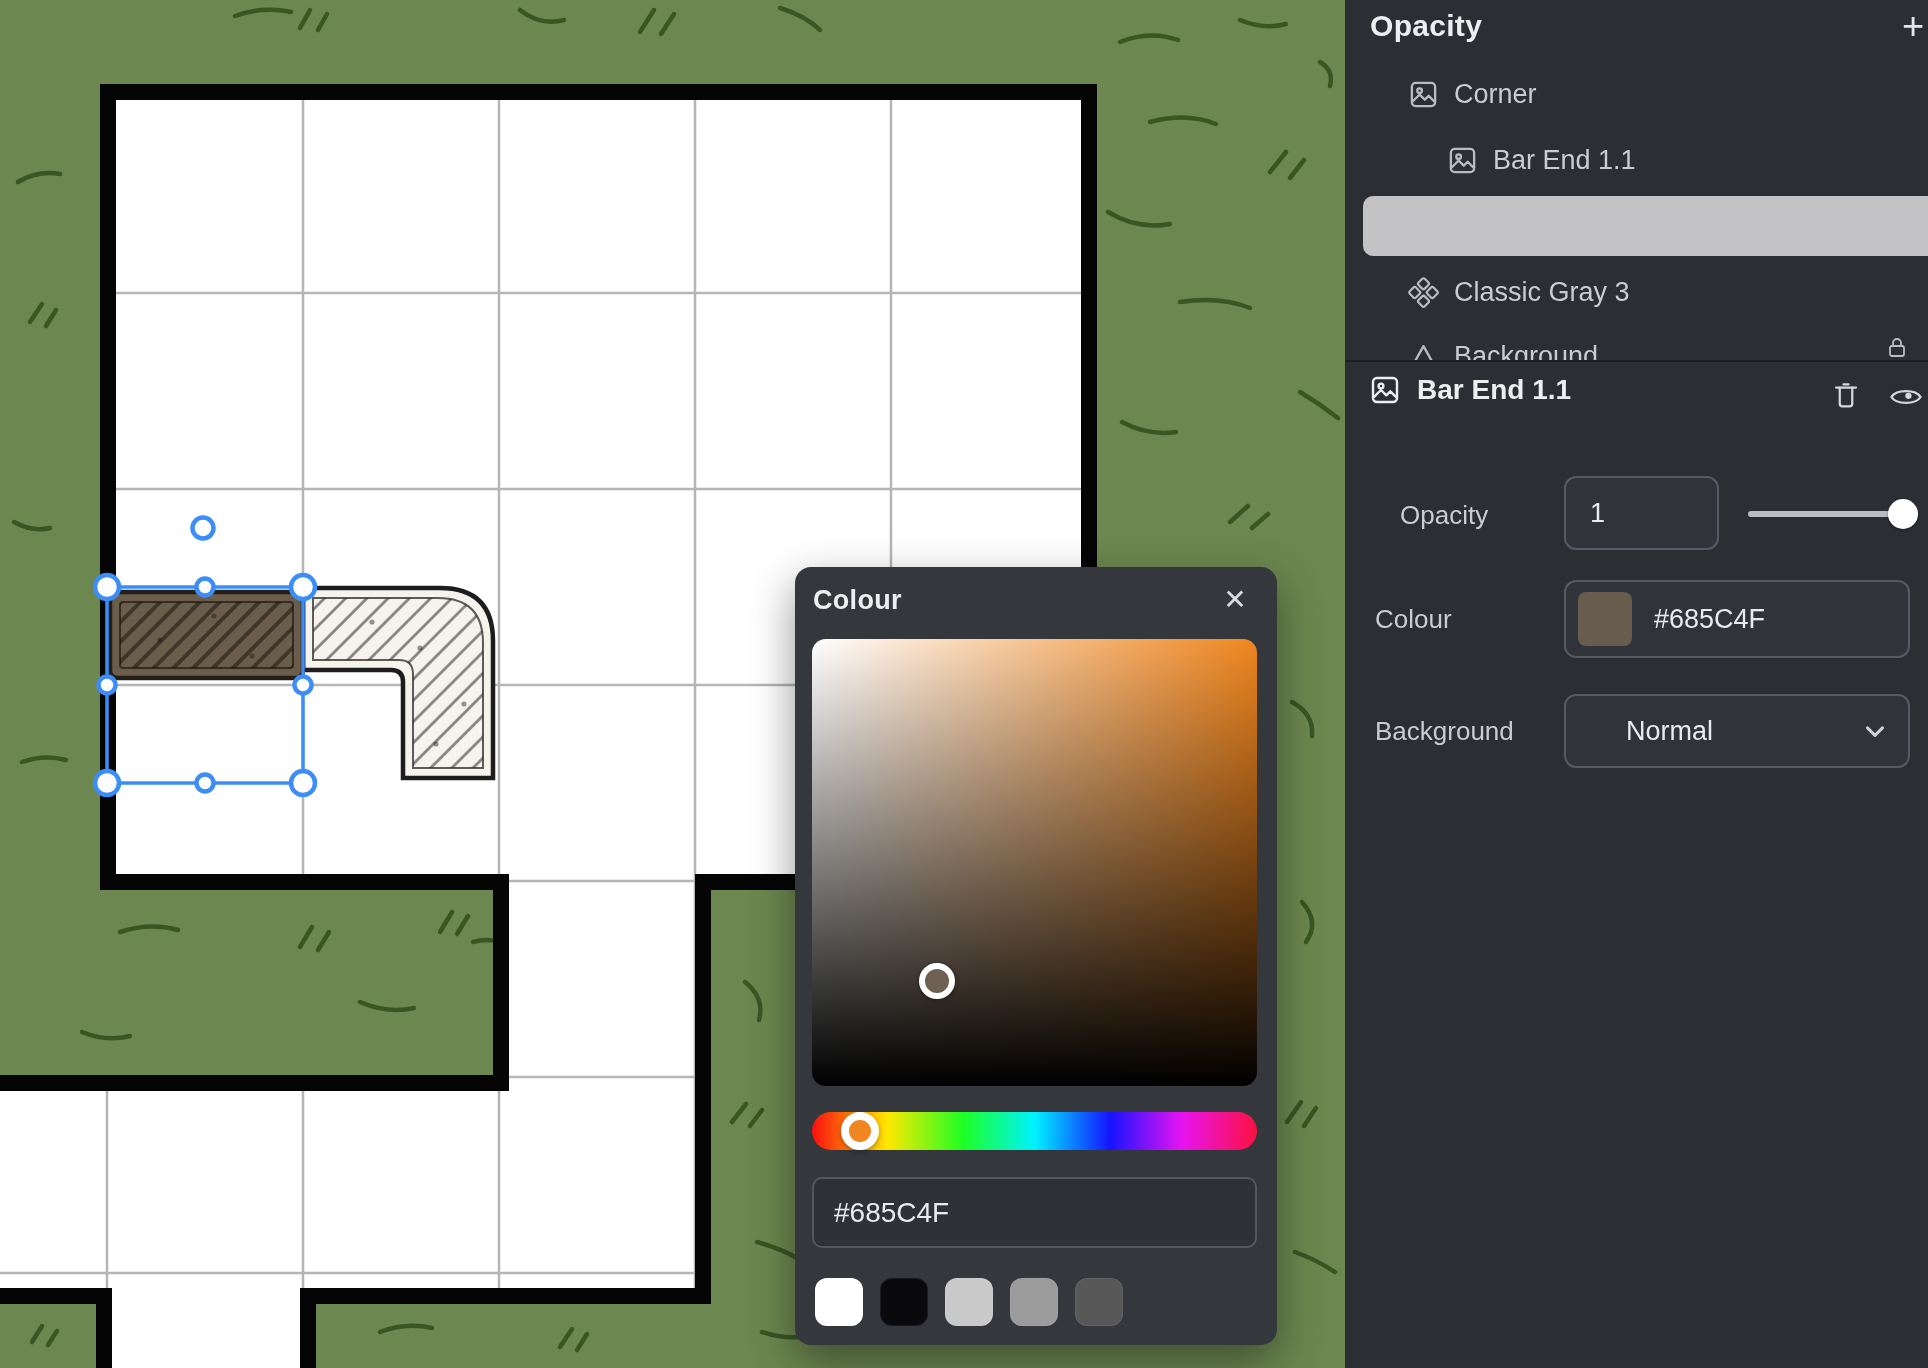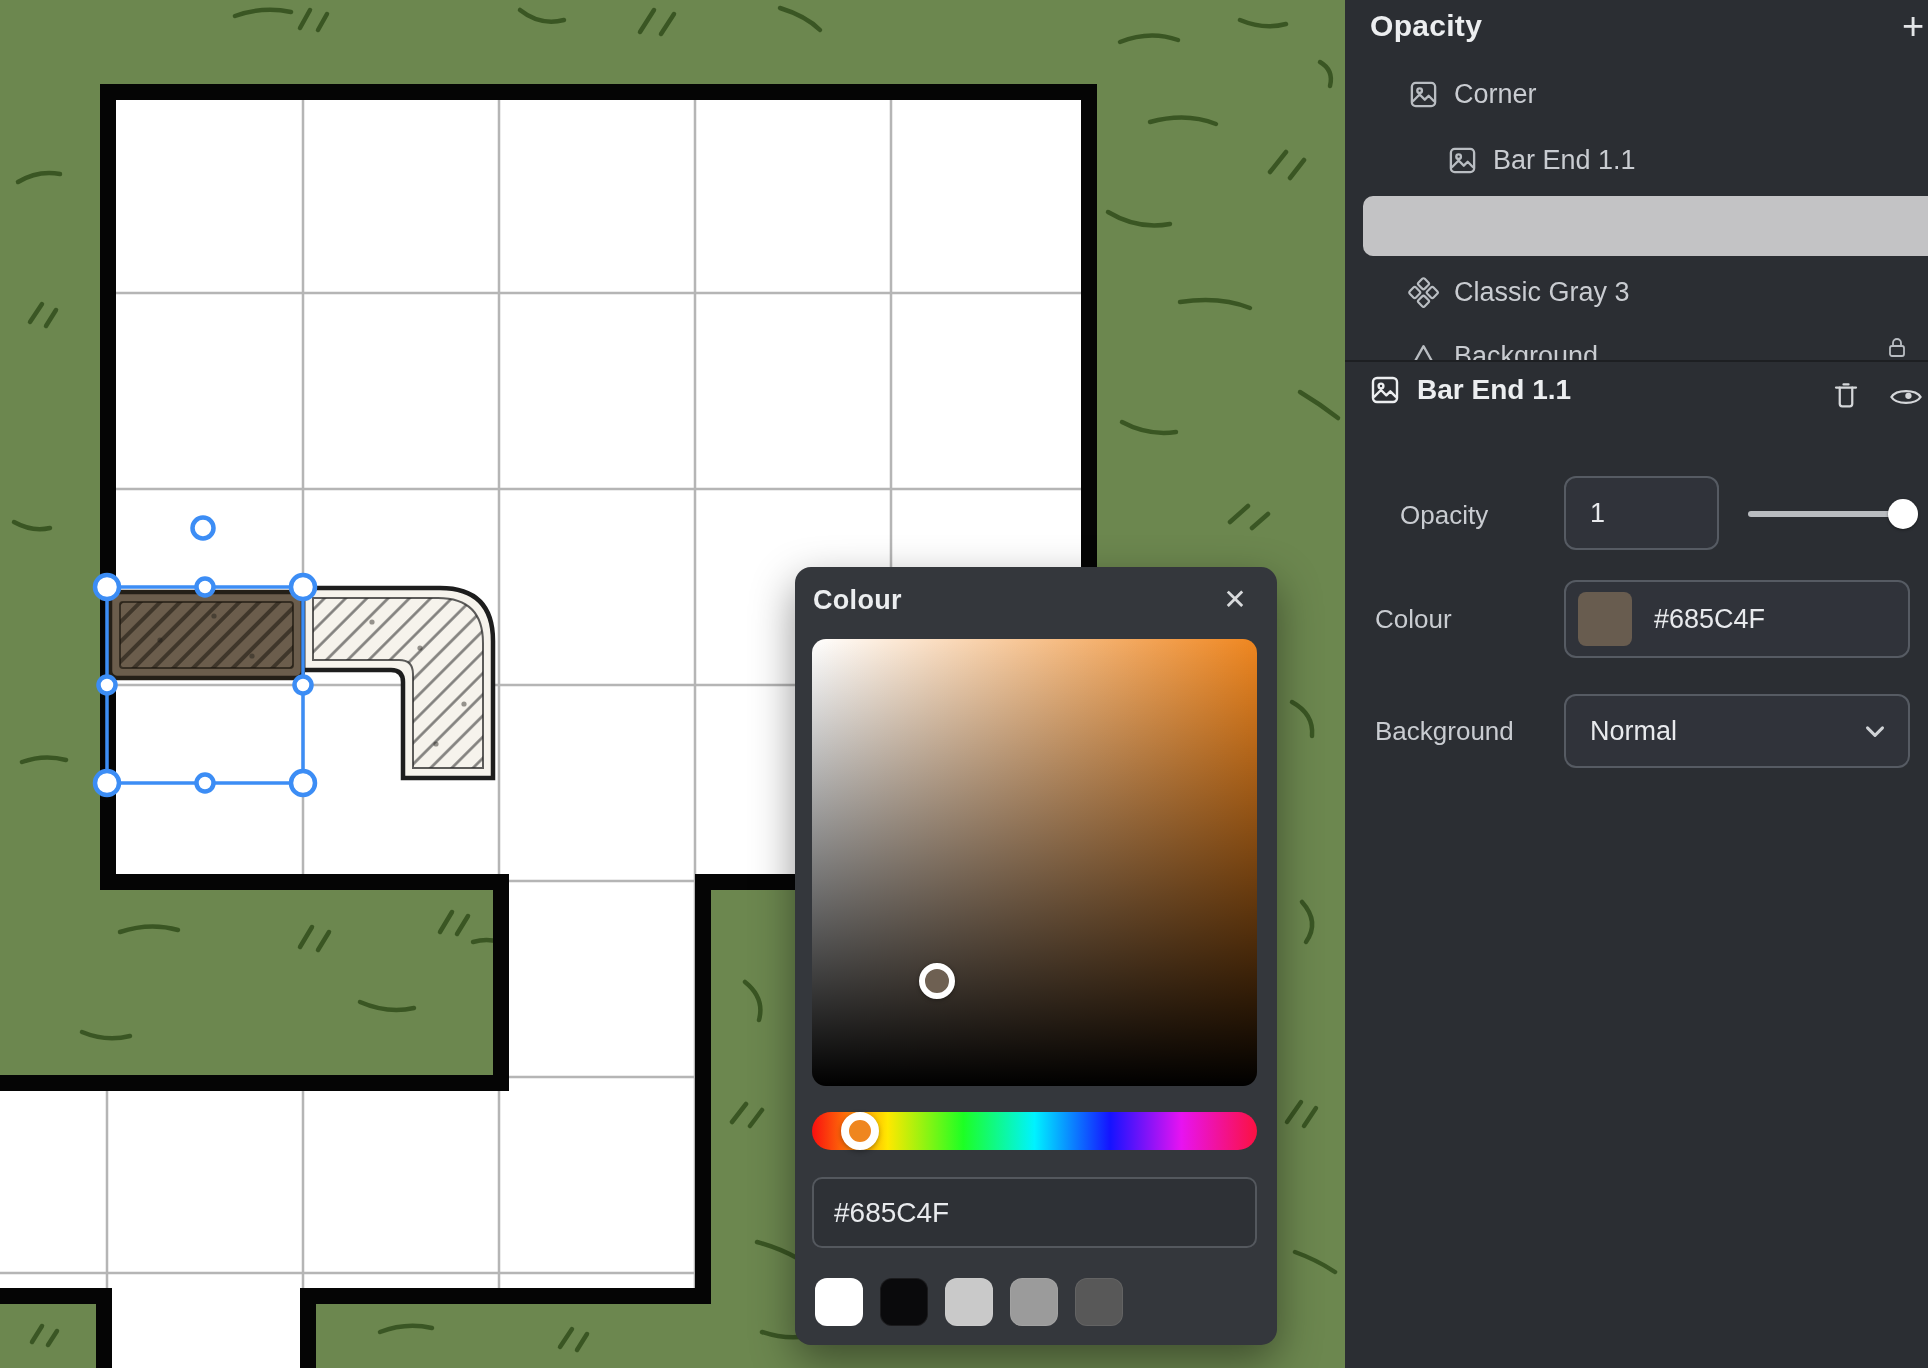--- a/index.html
+++ b/index.html
@@ -66,21 +66,21 @@
   .prop-label{position:absolute;left:30px;font-size:26px;color:var(--panel_text,#c9ccd1);}
   .ctl{position:absolute;left:219px;box-sizing:border-box;background:var(--control_bg,#30333a);
     border:2px solid var(--control_border,#565b63);border-radius:12px;color:var(--control_text,#e8eaed);}
   .opacity-input{top:476px;width:155px;height:74px;font-size:27px;padding:0 0 0 24px;outline:none;
     font-family:"Liberation Sans","DejaVu Sans",sans-serif;}
   .slider{position:absolute;left:403px;top:511px;width:170px;height:6px;border-radius:3px;background:var(--slider_track,#b9bcc0);cursor:pointer;}
   .slider-knob{position:absolute;left:140px;top:-12px;width:30px;height:30px;border-radius:50%;background:var(--slider_knob,#fff);box-shadow:0 1px 3px rgba(0,0,0,.4);}
   .colour-field{top:580px;width:346px;height:78px;display:flex;align-items:center;cursor:pointer;}
   .colour-swatch{width:54px;height:54px;border-radius:8px;margin-left:12px;flex:0 0 auto;}
   .colour-hex{margin-left:22px;font-size:27px;}
-  .blend-field{top:694px;width:346px;height:74px;display:flex;align-items:center;cursor:pointer;}
+  .blend-field{top:694px;width:346px;height:74px;display:flex;align-items:center;cursor:pointer;padding-left:36px;}
   .blend-text{margin-left:24px;font-size:27px;}
   .chevron{position:absolute;right:18px;display:flex;}
   svg.ico{display:block;}
 </style>
 </head>
 <body>
 
 <svg id="map-canvas" width="1345" height="1368" viewBox="0 0 1345 1368">
   <defs>
     <pattern id="hatchD" width="14" height="14" patternUnits="userSpaceOnUse" patternTransform="rotate(-45)">

